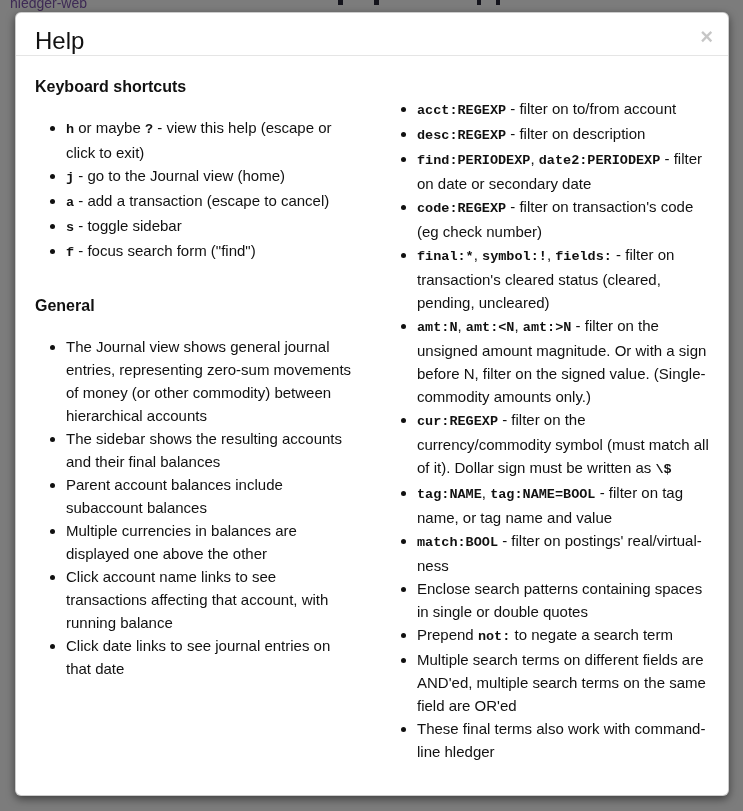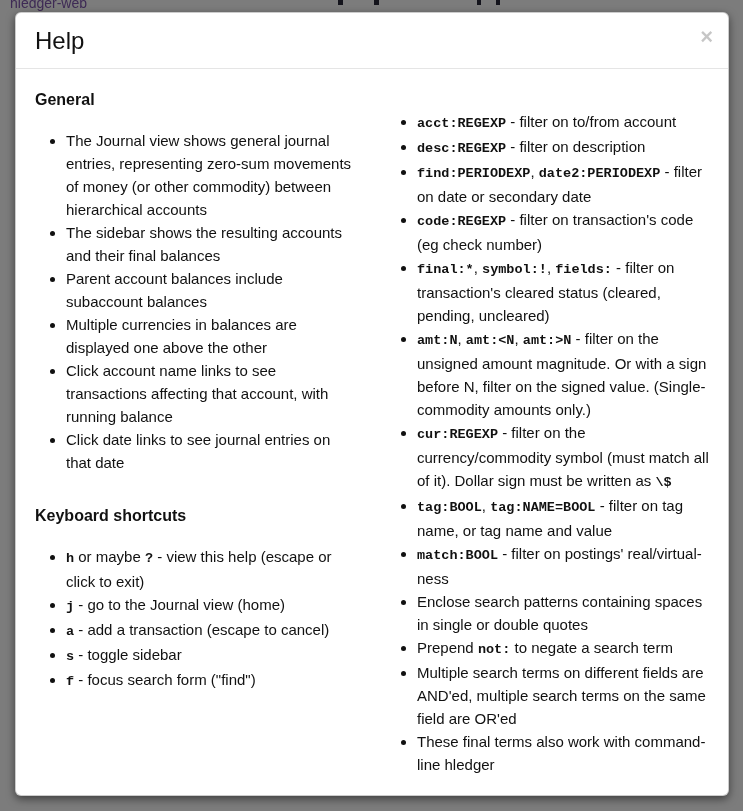--- a/index.html
+++ b/index.html
@@ -27,21 +27,21 @@
     position: absolute; left: 15px; top: 12px;
     width: 714px; height: 784px;
     background: #fff;
     border: 1px solid rgba(0,0,0,0.2);
     border-radius: 6px;
     box-shadow: 0 3px 9px rgba(0,0,0,0.5);
     overflow: hidden;
   }
   .modal-header {
     position: relative;
-    height: 56px;
+    height: 43px;
     padding: 14px 33px 0 19px;
     border-bottom: 1px solid #e5e5e5;
   }
   .modal-title {
     margin: 0; font-size: 24px; font-weight: 500; line-height: 28px; color: #111;
   }
   .close-btn {
     position: absolute; right: 15px; top: 13px;
     background: none; border: 0; padding: 0;
     font-size: 22px; font-weight: bold; line-height: 1;
@@ -87,52 +87,52 @@
 </div>
 
 <div class="modal">
   <div class="modal-header">
     <h1 class="modal-title">Help</h1>
     <button class="close-btn">×</button>
   </div>
   <div class="modal-body">
     <div class="col">
       <div class="section">
+        <h4 class="section-heading">Keyboard shortcuts</h4>
+        <ul>
+            <li><code>h</code> or maybe <code>?</code> - view this help (escape or click to exit)</li>
+            <li><code>j</code> - go to the Journal view (home)</li>
+            <li><code>a</code> - add a transaction (escape to cancel)</li>
+            <li><code>s</code> - toggle sidebar</li>
+            <li><code>f</code> - focus search form ("find")</li>
+          </ul>
+      </div>
+      <div class="section">
         <h4 class="section-heading">General</h4>
         <ul>
             <li>The Journal view shows general journal entries, representing zero-sum movements of money (or other commodity) between hierarchical accounts</li>
             <li>The sidebar shows the resulting accounts and their final balances</li>
             <li>Parent account balances include subaccount balances</li>
             <li>Multiple currencies in balances are displayed one above the other</li>
             <li>Click account name links to see transactions affecting that account, with running balance</li>
             <li>Click date links to see journal entries on that date</li>
-          </ul>
-      </div>
-      <div class="section">
-        <h4 class="section-heading">Keyboard shortcuts</h4>
-        <ul>
-            <li><code>h</code> or maybe <code>?</code> - view this help (escape or click to exit)</li>
-            <li><code>j</code> - go to the Journal view (home)</li>
-            <li><code>a</code> - add a transaction (escape to cancel)</li>
-            <li><code>s</code> - toggle sidebar</li>
-            <li><code>f</code> - focus search form ("find")</li>
           </ul>
       </div>
     </div>
     <div class="col">
       <div class="section">
         <ul>
             <li><code>acct:REGEXP</code> - filter on to/from account</li>
             <li><code>desc:REGEXP</code> - filter on description</li>
             <li><code>find:PERIODEXP</code>, <code>date2:PERIODEXP</code> - filter on date or secondary date</li>
             <li><code>code:REGEXP</code> - filter on transaction's code (eg check number)</li>
             <li><code>final:*</code>, <code>symbol:!</code>, <code>fields:</code> - filter on transaction's cleared status (cleared, pending, uncleared)</li>
             <li><code>amt:N</code>, <code>amt:&lt;N</code>, <code>amt:&gt;N</code> - filter on the unsigned amount magnitude. Or with a sign before N, filter on the signed value. (Single-commodity amounts only.)</li>
             <li><code>cur:REGEXP</code> - filter on the currency/commodity symbol (must match all of it). Dollar sign must be written as <code>\$</code></li>
-            <li><code>tag:BOOL</code>, <code>tag:NAME=BOOL</code> - filter on tag name, or tag name and value</li>
+            <li><code>tag:NAME</code>, <code>tag:NAME=BOOL</code> - filter on tag name, or tag name and value</li>
             <li><code>match:BOOL</code> - filter on postings' real/virtual-ness</li>
             <li>Enclose search patterns containing spaces in single or double quotes</li>
             <li>Prepend <code>not:</code> to negate a search term</li>
             <li>Multiple search terms on different fields are AND'ed, multiple search terms on the same field are OR'ed</li>
             <li>These final terms also work with command-line hledger</li>
           </ul>
       </div>
     </div>
   </div>
 </div>

